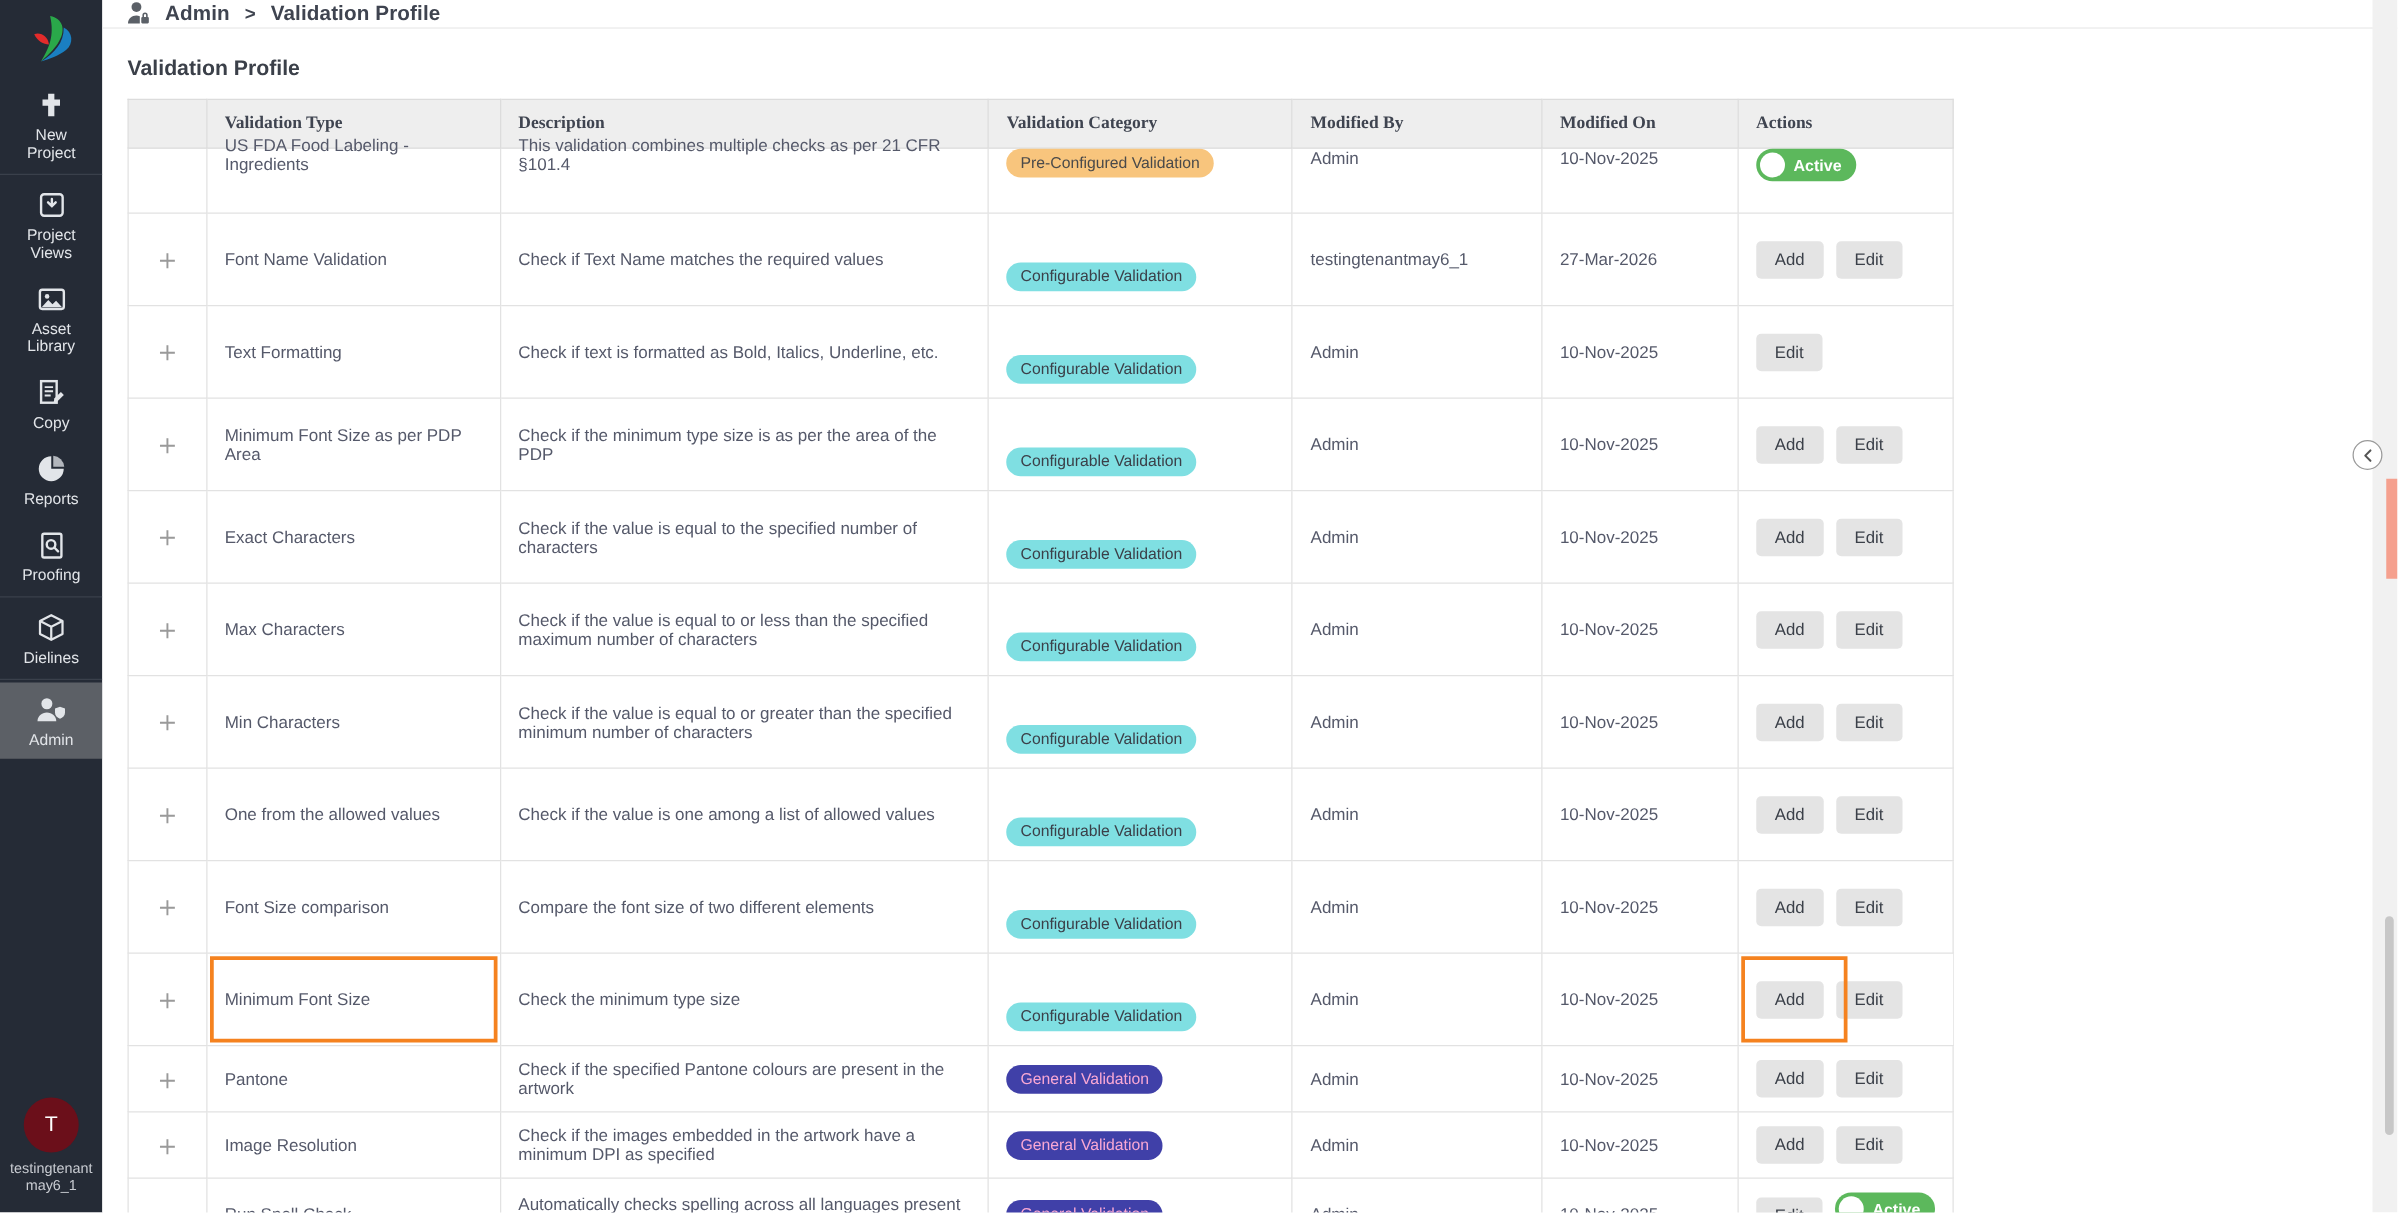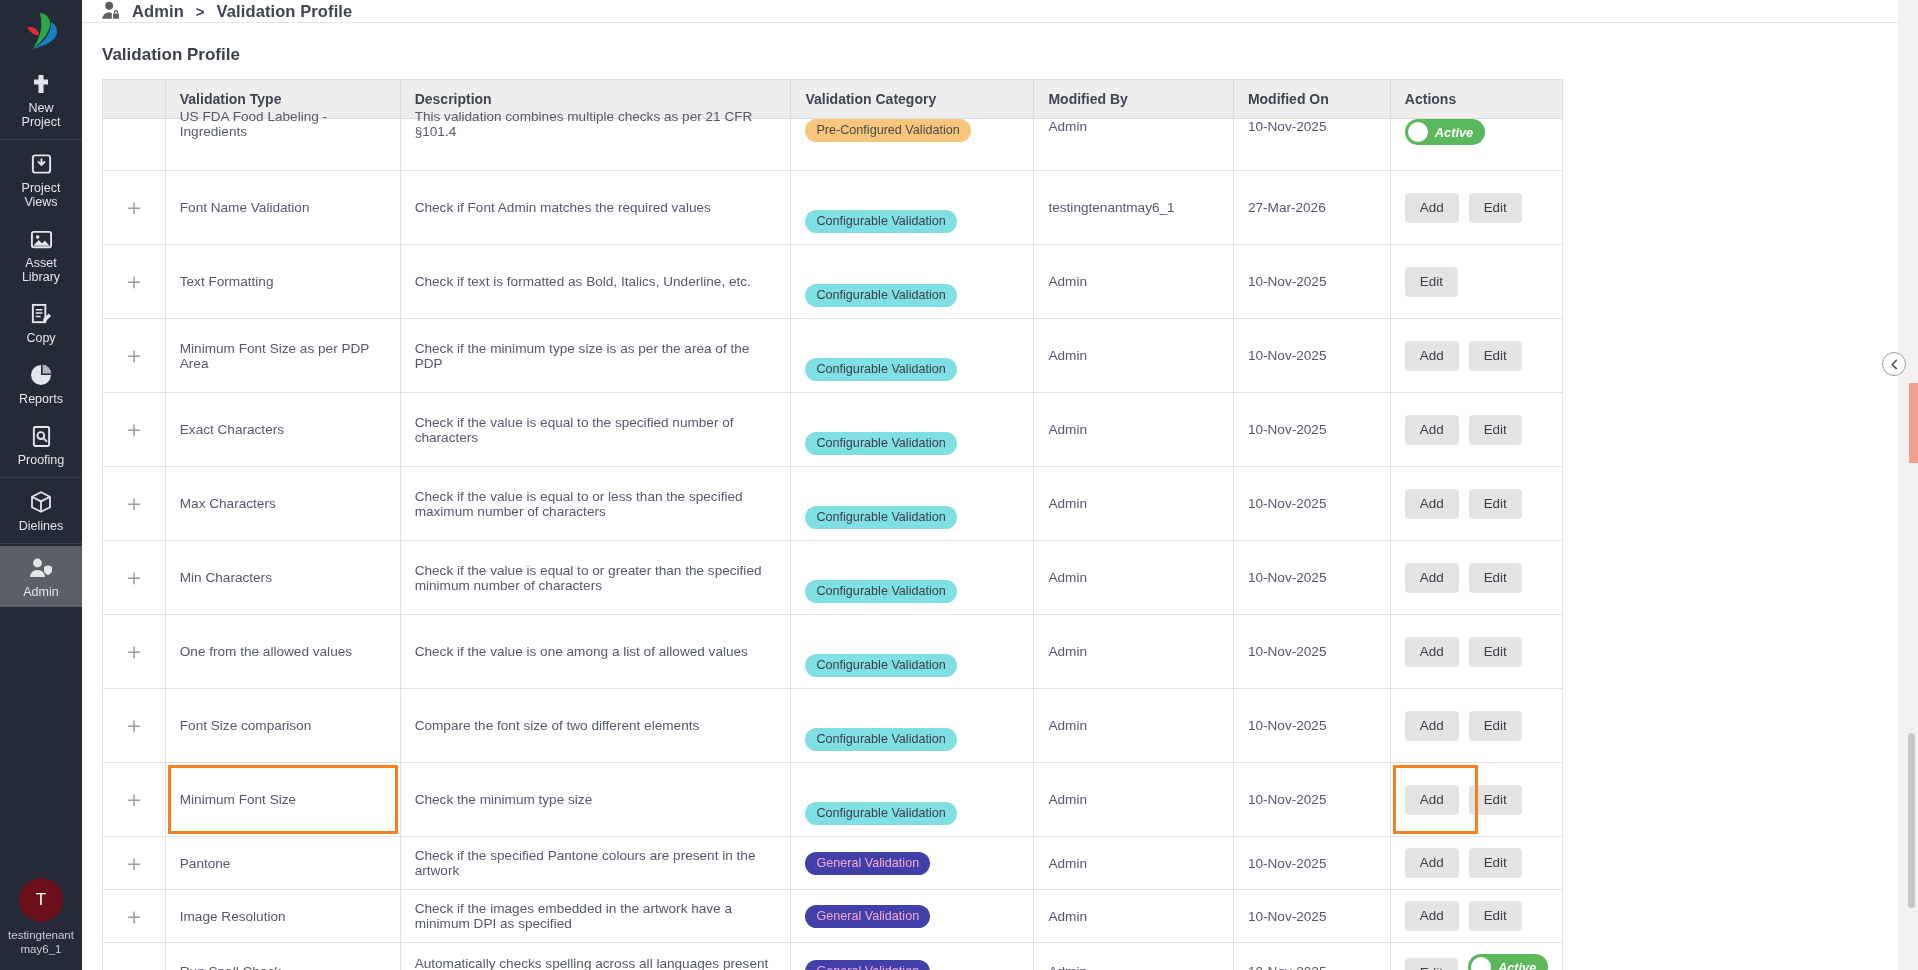--- a/index.html
+++ b/index.html
@@ -61,20 +61,21 @@
 
   .table-area { padding: 0 20px 0 20px; position: relative; }
   table.grid { width: 1461px; border-collapse: collapse; table-layout: fixed; background:#fff; }
   table.grid th {
     background: #eeeeee;
     border: 1px solid #dcdcdc;
     text-align: left;
     font-size: 14px; font-weight: bold; color: #3f4450;
     padding: 11px 14px;
     height: 36px;
+    font-family: Liberation Serif, serif;
   }
   table.grid td {
     border: 1px solid #e2e2e2;
     font-size: 13.6px; color: #55596a;
     padding: 11px 14px;
     vertical-align: middle;
     background: #fff;
   }
   .c-plus  { width: 62px; }
   .c-type  { width: 232px; }
@@ -109,21 +110,20 @@
     font-family: "Liberation Sans", sans-serif;
   }
   .act-cell { white-space: nowrap; }
   .act-cell .btn + .btn { margin-left: 10px; }
 
   .toggle {
     display:inline-flex; align-items:center;
     background:#5cb85c; border-radius: 14px;
     height: 26px; padding: 0 12px 0 3px;
     cursor:pointer;
-    font-style:italic;
   }
   .toggle .knob {
     width: 20px; height: 20px; border-radius: 50%;
     background:#fff; flex:0 0 20px; margin-right: 7px;
   }
   .toggle .tlabel { color:#fff; font-size: 12.8px; font-weight: bold; }
   .act-cell .btn + .toggle { margin-left: 10px; }
 
   
   tr.clipped td { padding-top: 0; padding-bottom: 11px; height: 52px; vertical-align: top; }
@@ -325,21 +325,21 @@
                     <span class="knob"></span>
                     <span class="tlabel">Active</span>
                   </span></td>
               </tr>
               <tr>
                 <td class="plus-cell c-plus"><span class="plus-ico">＋</span></td>
                 <td class="c-type">
                   <div>Font Name Validation</div>
                 </td>
                 <td class="c-desc">
-                  <div>Check if Font Admin matches the required values</div>
+                  <div>Check if Text Name matches the required values</div>
                 </td>
                 <td class="c-cat"><span class="badge config">Configurable Validation</span></td>
                 <td class="c-by">testingtenantmay6_1</td>
                 <td class="c-on">27-Mar-2026</td>
                 <td class="c-act act-cell"><button class="btn">Add</button><button class="btn">Edit</button></td>
               </tr>
               <tr>
                 <td class="plus-cell c-plus"><span class="plus-ico">＋</span></td>
                 <td class="c-type">
                   <div>Text Formatting</div>

